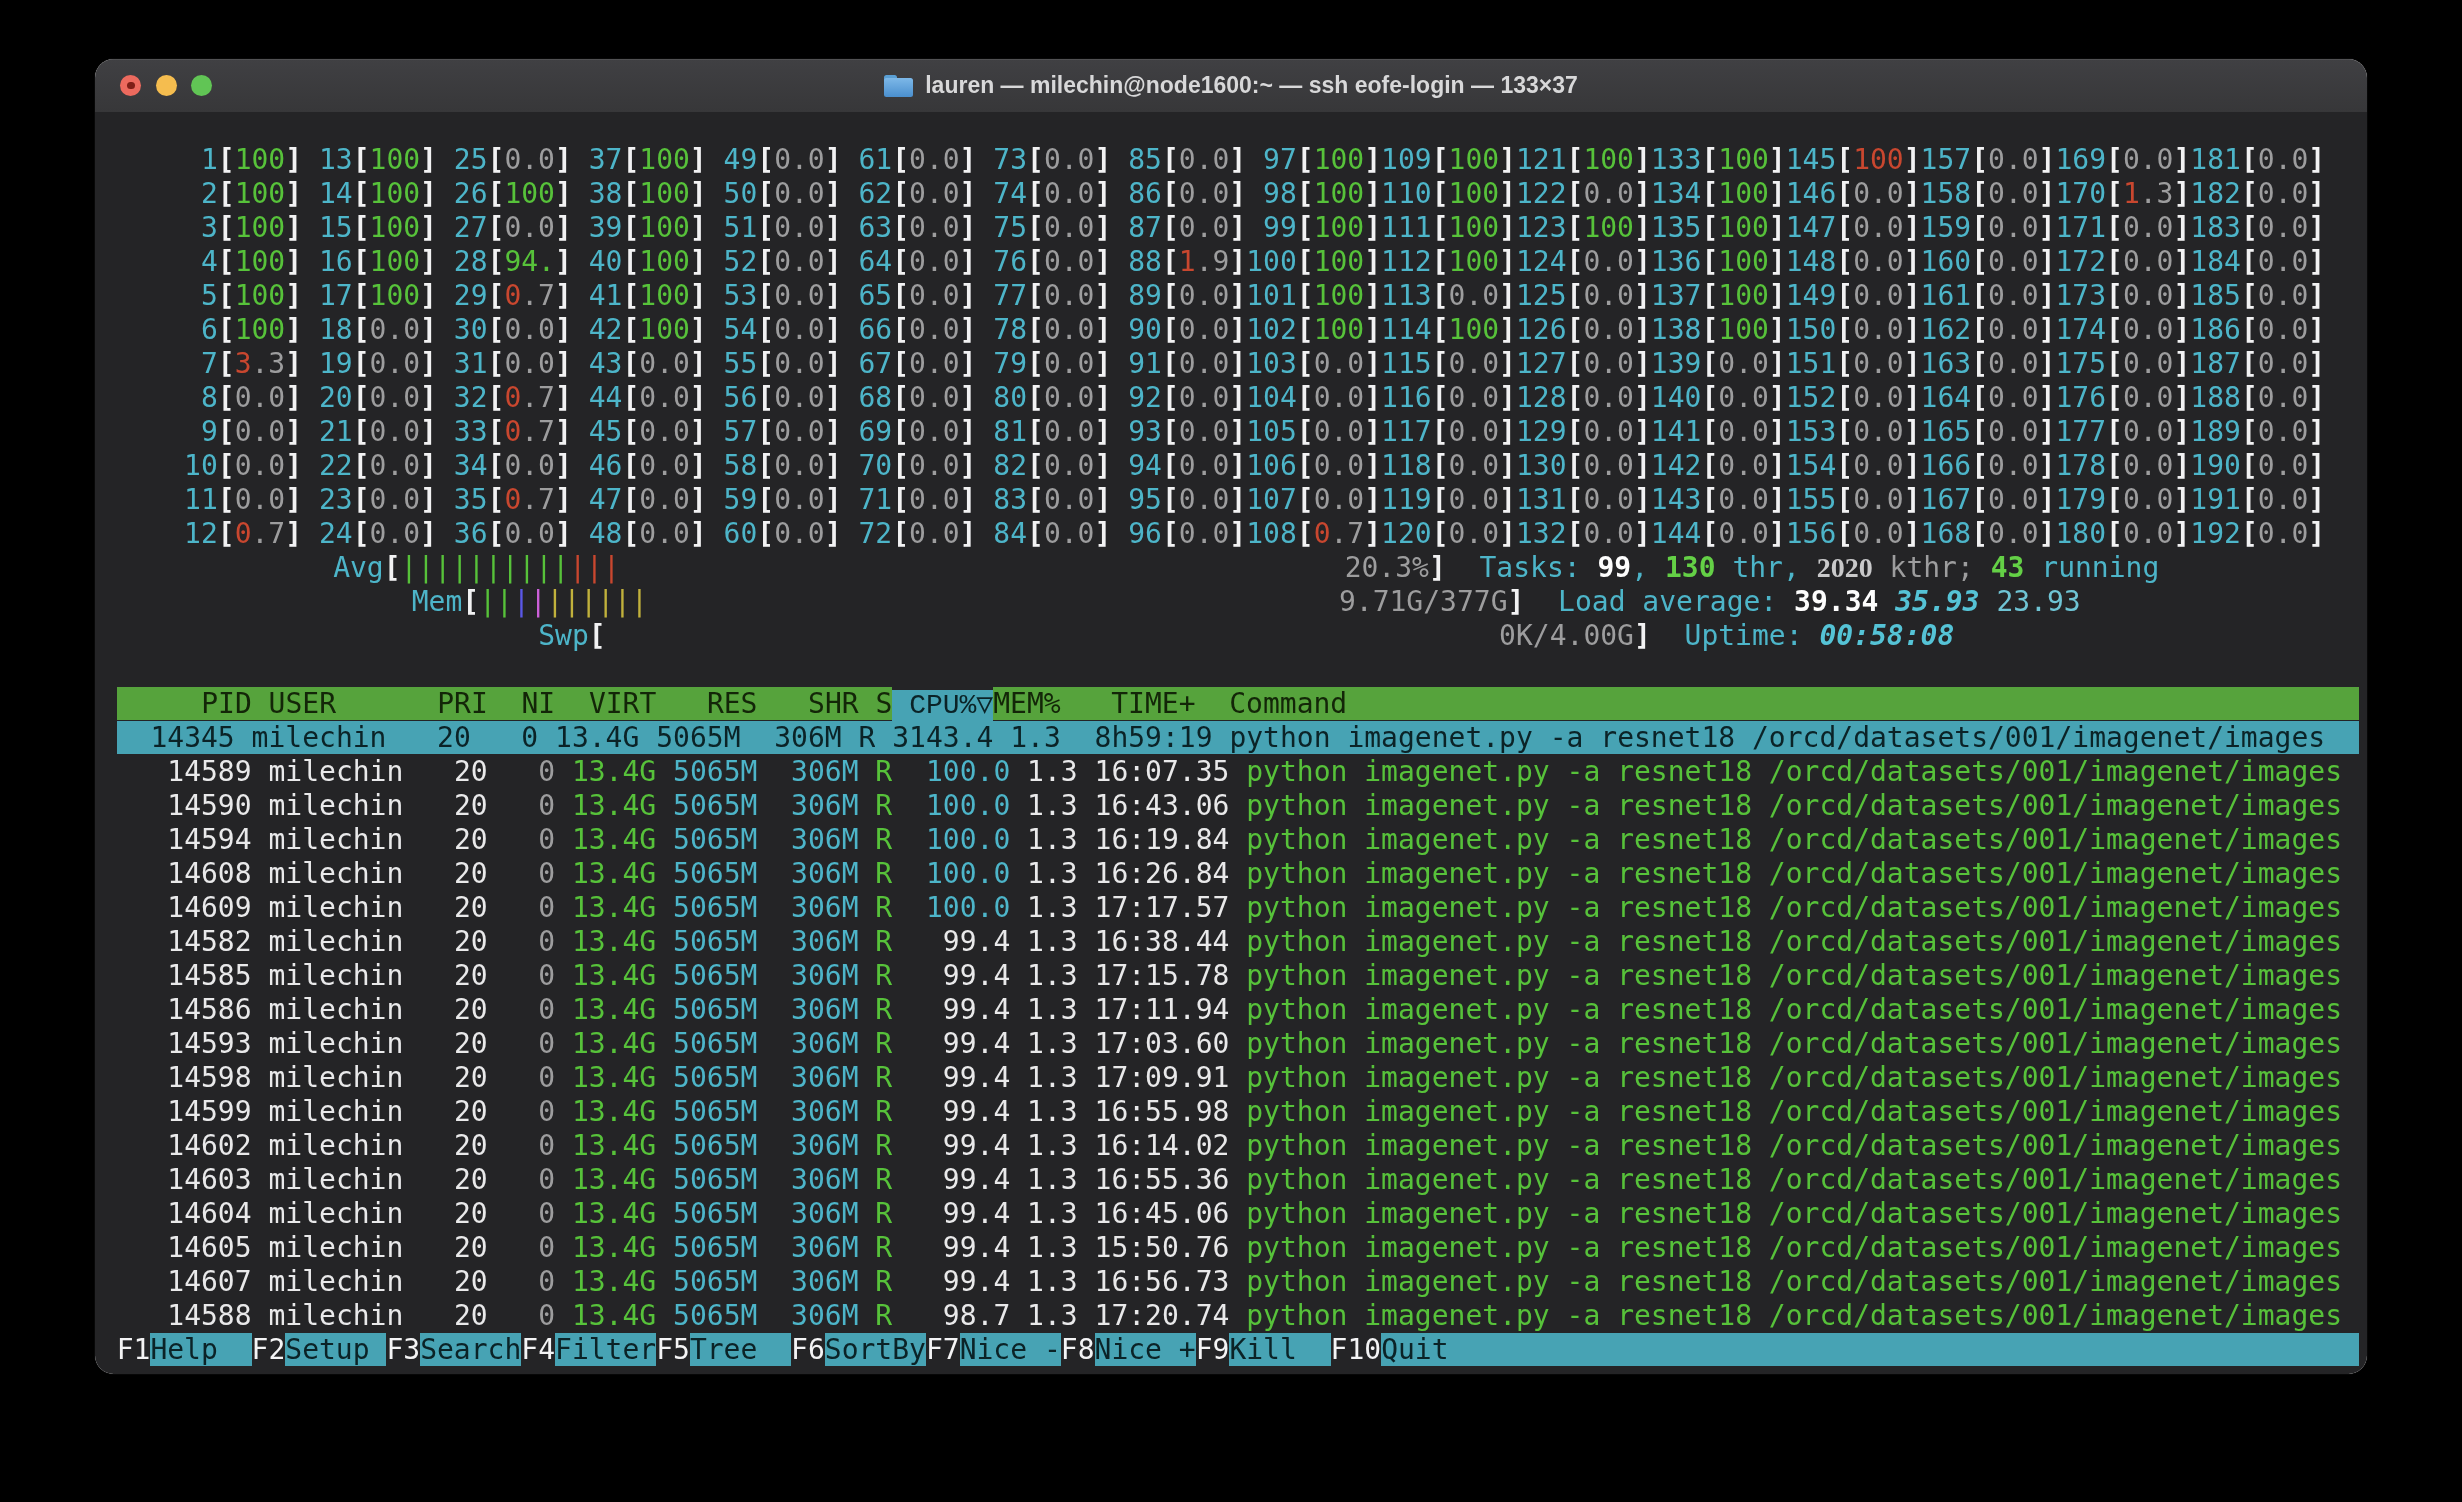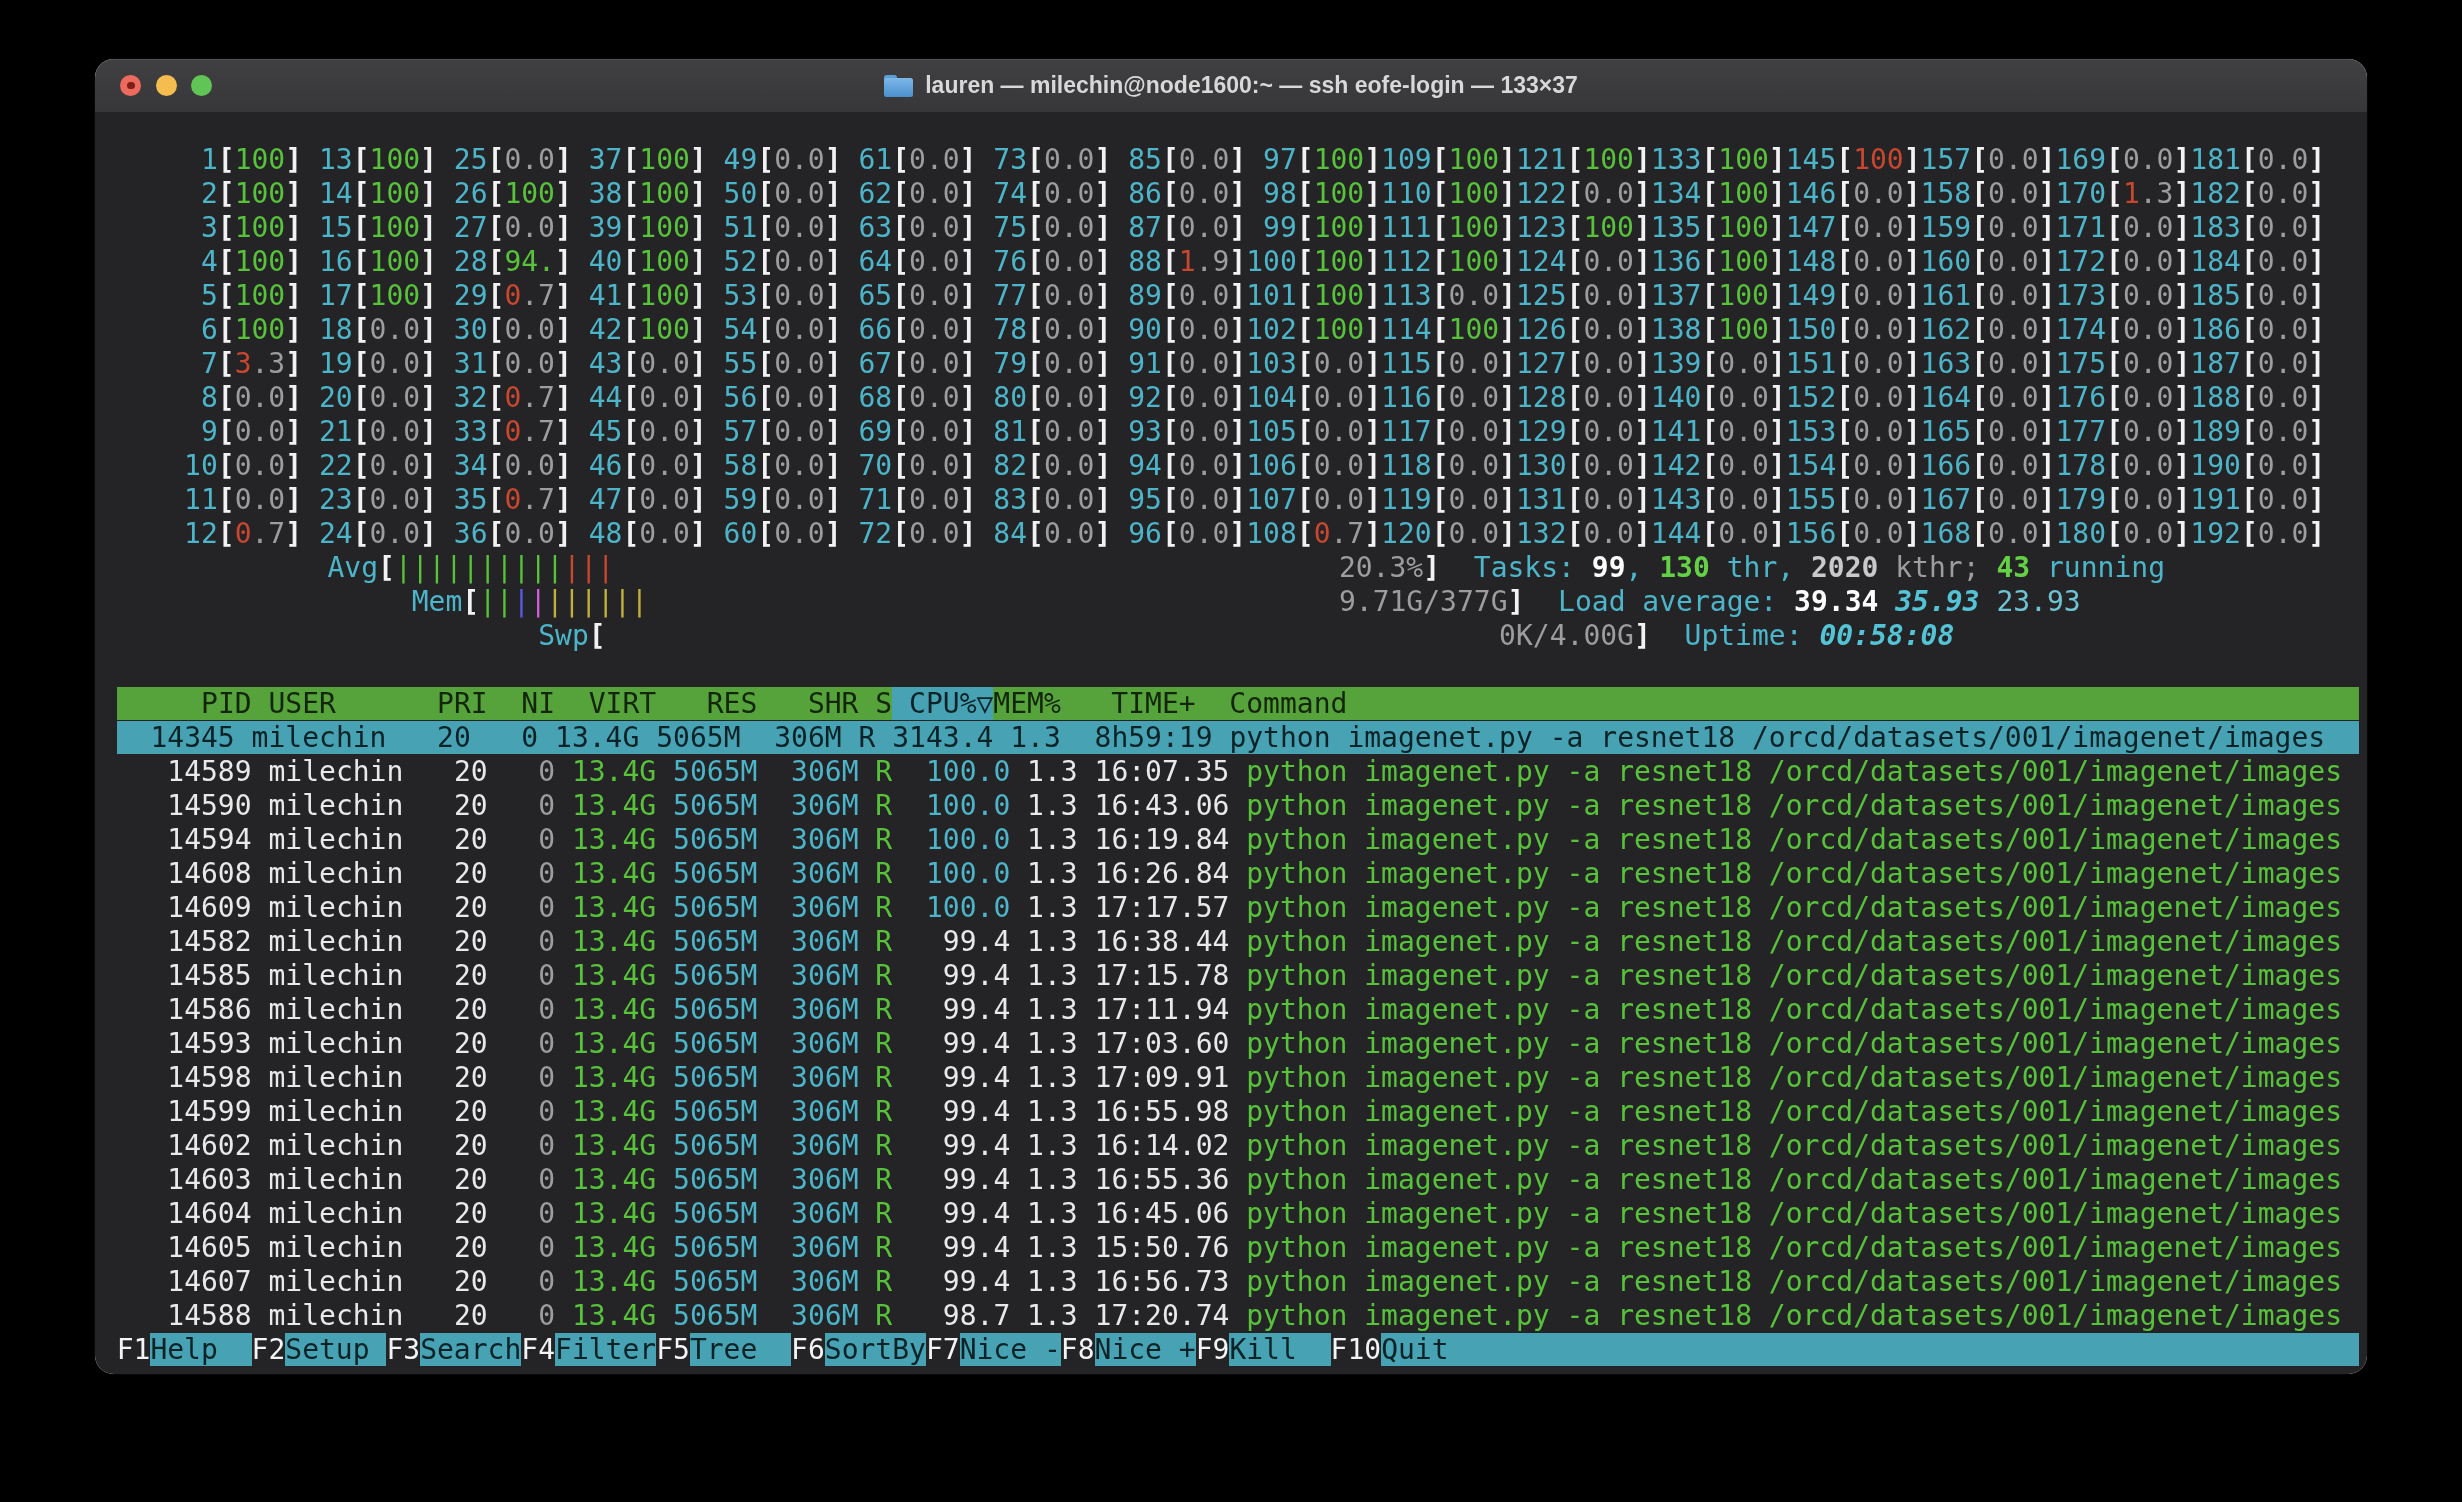--- a/index.html
+++ b/index.html
@@ -21,31 +21,31 @@
   .foldericon::after{content:"";position:absolute;left:0;top:3.4px;width:29px;height:18.7px;border-radius:2.5px;
     background:linear-gradient(#7db8e8,#4a8fce);}
   .term{position:absolute;left:0;right:0;top:53px;bottom:0;background:#242426;
     font-family:"DejaVu Sans Mono","Liberation Mono",monospace;font-size:28px;line-height:34px;
     padding:30.5px 0 0 13.6px;white-space:pre;text-align:center;}
   .line{white-space:pre;height:34px;}
   
   .w{color:#e9e9ea;}            
   .wb{color:#fdfdfd;font-weight:bold;}
   .d{color:#9d9d9e;}            
-  .db{color:#c9c9ca;font-weight:bold;}
+  .db{color:#c9c9ca;font-weight:bold;font-family:Liberation Serif, serif;}
   .c{color:#4db5c9;}            
   .cb{color:#55c3d6;font-weight:bold;font-style:italic;}
   .c2{color:#6fc4d4;}
   .g{color:#57c23a;}            
   .gb{color:#64d046;font-weight:bold;}
   .r{color:#c9472f;}            
   .br{color:#f2f2f3;font-weight:bold;} 
   .barG{color:#57c23a;} .barR{color:#c9472f;} .barB{color:#5a58e8;} .barM{color:#cb5fd8;} .barY{color:#c1b13c;}
   .hdr span{background:#56a33c;color:#132608;margin-top:48px;}
-  .hdr .sort{background:#47a3b4;color:#0b2327;}
+  .hdr .sort{background:#47a3b4;color:#0b2327;font-family:Liberation Mono, monospace;}
   .selrow span{background:#47a3b4;color:#0b2327;}
   .fbar .fkey{color:#f4f4f5;background:transparent;}
   .fbar .flabel{background:#47a3b4;color:#0b2327;}
 </style>
 </head>
 <body>
 
 <div class="window">
   <div class="titlebar">
     <div class="traffic">

